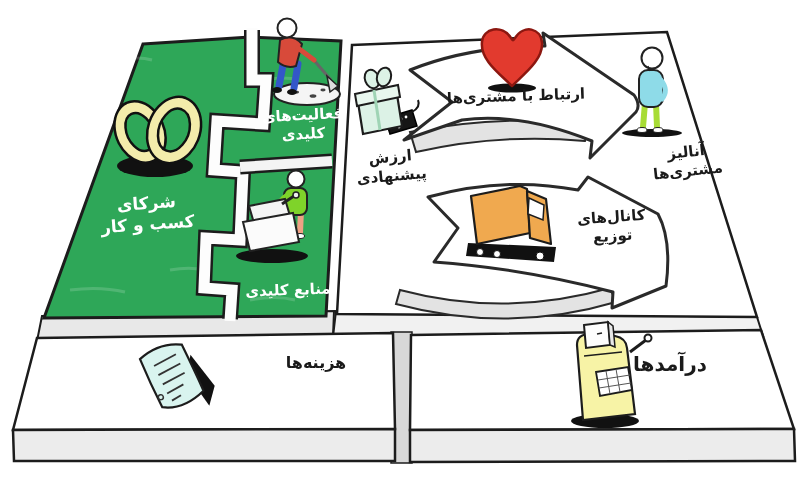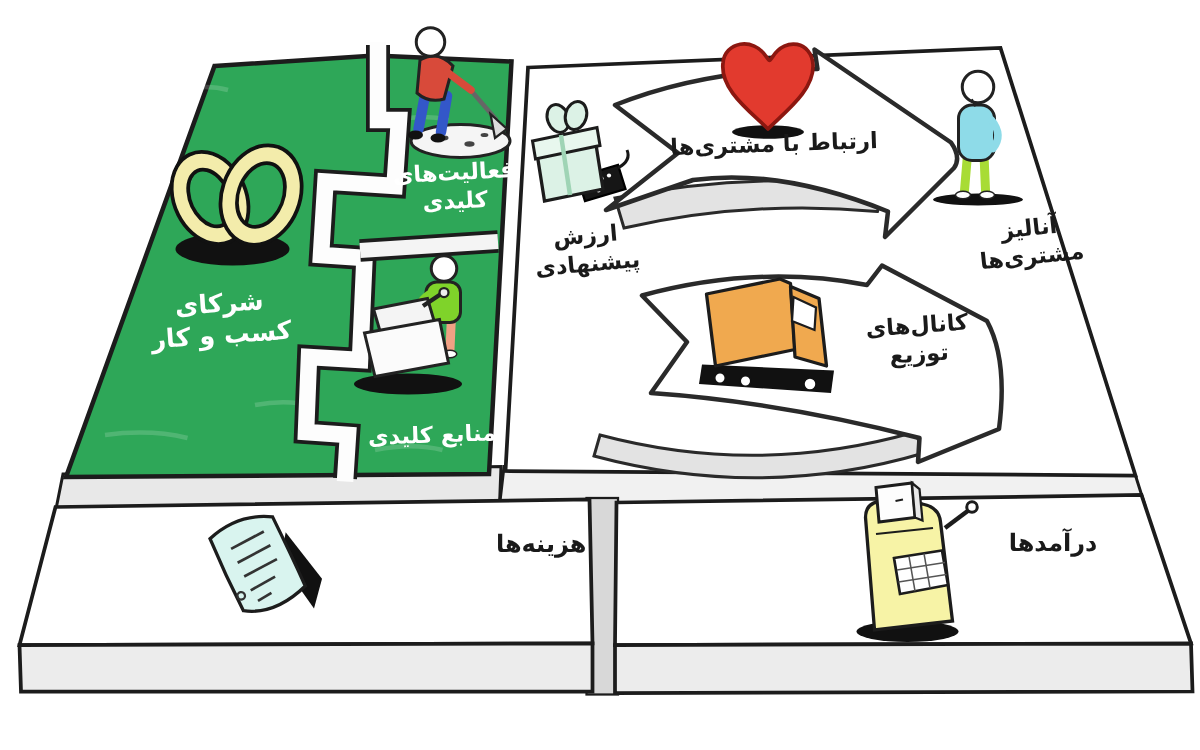--- a/index.html
+++ b/index.html
@@ -9,22 +9,22 @@
   .lbl{position:absolute;direction:rtl;text-align:center;font-weight:bold;
        color:#1a1a1a;line-height:1.25;white-space:nowrap;transform-origin:center;}
   .lbl.on-green{color:#ffffff;}
   .l-partners{left:87px;top:193px;width:120px;font-size:17px;transform:rotate(-4deg);}
   .l-activities{left:248px;top:106px;width:110px;font-size:15px;transform:rotate(-3deg);}
   .l-resources{left:233px;top:281px;width:110px;font-size:15px;transform:rotate(-2deg);}
   .l-valueprop{left:336px;top:148px;width:110px;font-size:15px;transform:rotate(-5deg);}
   .l-relationship{left:436px;top:87px;width:160px;font-size:15px;transform:rotate(-2deg);}
   .l-analysis{left:632px;top:143px;width:110px;font-size:15px;transform:rotate(-6deg);}
   .l-channels{left:557px;top:208px;width:110px;font-size:15px;transform:rotate(-4deg);}
-  .l-costs{left:271px;top:353px;width:120px;font-size:16px;text-align:right;}
-  .l-revenues{left:642px;top:352px;width:120px;font-size:16px;}
+  .l-costs{left:256px;top:353px;width:120px;font-size:16px;}
+  .l-revenues{left:610px;top:352px;width:120px;font-size:20px;}
 </style>
 </head>
 <body>
 
 <div id="stage">
 
 <svg id="scene" width="800" height="500" viewBox="0 0 800 500" xmlns="http://www.w3.org/2000/svg">
 
   <g>
     <path d="M42,316 L334,311 L333,337 L37,341 Z" fill="#e8e8e8" stroke="#1c1c1c" stroke-width="2"></path>

